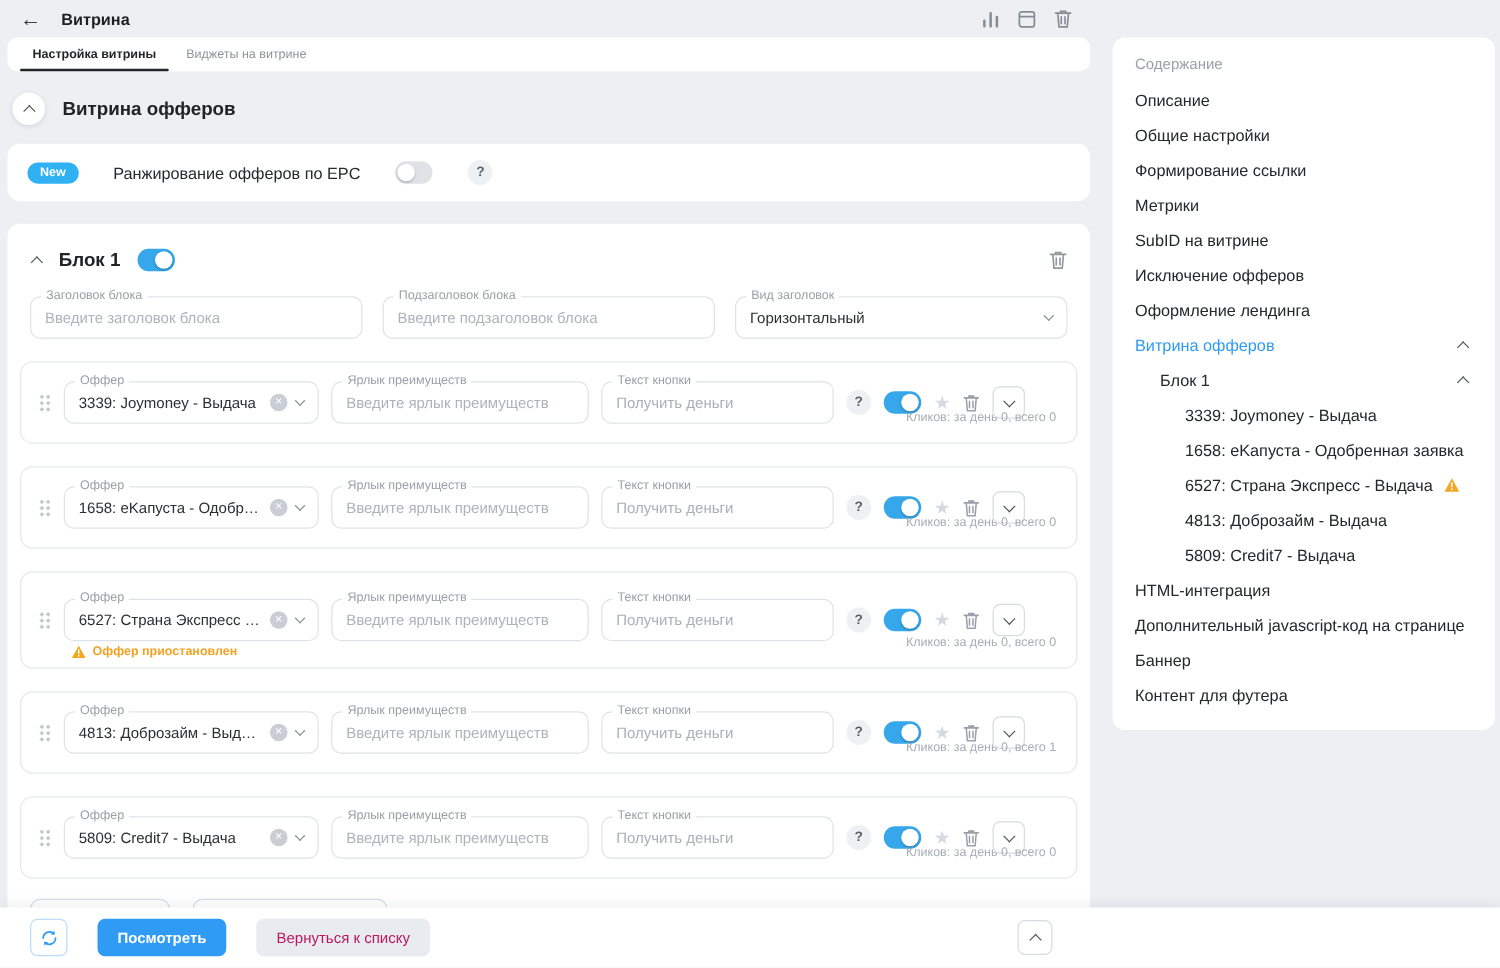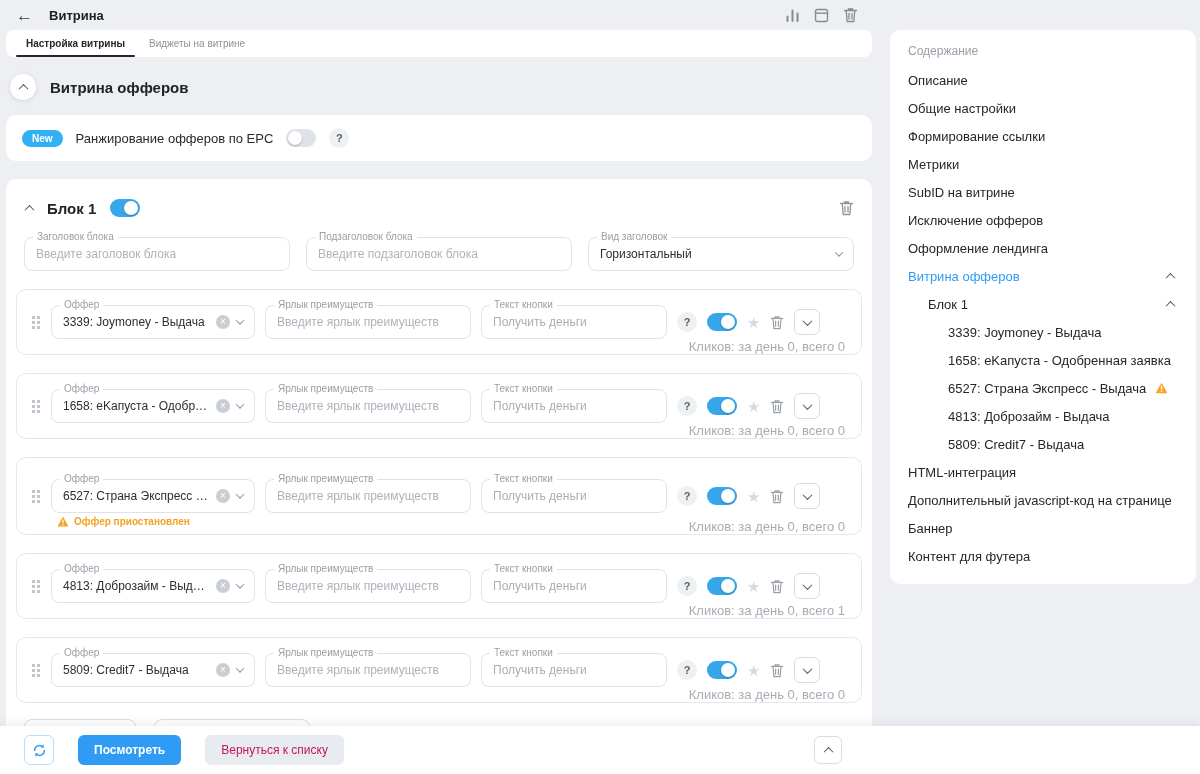--- a/index.html
+++ b/index.html
@@ -17,21 +17,21 @@
   .tabs{background:#fff;border-radius:8px;height:27px;display:flex;align-items:stretch;padding:0 8px}
   .tab{font-size:10px;display:flex;align-items:center;padding:0 12px;color:#8d939b;position:relative;cursor:pointer;white-space:nowrap}
   .tab.active{color:#23262a;font-weight:700}
   .tab.active:after{content:"";position:absolute;left:2px;right:2px;bottom:0;height:2px;background:#23262a;border-radius:2px}
 
   .section-head{display:flex;align-items:center;gap:14px;margin:16px 0 0 4px;height:28px}
   .circle-btn{width:26px;height:26px;border-radius:50%;background:#fff;box-shadow:0 1px 4px rgba(30,40,60,.14);display:flex;align-items:center;justify-content:center;cursor:pointer;flex:none}
   .section-title{font-size:15px;font-weight:700;color:#202327}
 
   .card{background:#fff;border-radius:10px}
-  .epc-card{margin-top:14px;height:46px;display:flex;align-items:center;padding:0 16px;gap:13px}
+  .epc-card{margin-top:14px;height:46px;display:flex;align-items:center;padding:0 16px;gap:28px}
   .badge-new{background:#2fb1f3;color:#fff;font-size:10px;font-weight:700;padding:3px 10px;border-radius:10px;flex:none}
   .epc-label{font-size:13px;color:#26292e}
 
   
   .toggle{width:30px;height:18px;border-radius:9px;background:#dfe3e8;position:relative;flex:none;cursor:pointer;display:inline-block}
   .toggle .knob{position:absolute;top:2px;left:2px;width:14px;height:14px;border-radius:50%;background:#fff;box-shadow:0 1px 2px rgba(0,0,0,.25)}
   .toggle.on{background:#35a7ea}
   .toggle.on .knob{left:auto;right:2px}
 
   .help{width:20px;height:20px;border-radius:50%;background:#eef1f4;color:#5b6065;font-size:11px;font-weight:700;display:flex;align-items:center;justify-content:center;flex:none;cursor:pointer}
@@ -61,21 +61,21 @@
   
   .offer-row{border:1px solid #e4e8ed;border-radius:10px;margin:18px 10px 0;height:66px;position:relative;display:flex;align-items:center;gap:10px;padding:0 14px}
   .offer-row.warn{height:78px}
   .drag{width:10px;height:15px;flex:none;cursor:grab;background-image:radial-gradient(#bfc5cc 1.5px,transparent 1.6px);background-size:5px 5px}
   .offer-field{width:204px;flex:none}
   .perks-field{width:206px;flex:none}
   .btntext-field{width:186px;flex:none}
   .star{font-size:15px;color:#d6dae0;flex:none;cursor:pointer;line-height:1}
   .trash-sm{flex:none;cursor:pointer;display:flex}
   .expand-btn{width:26px;height:26px;border:1px solid #d8dce1;border-radius:6px;background:#fff;display:flex;align-items:center;justify-content:center;cursor:pointer;flex:none}
-  .clicks{position:absolute;right:16px;bottom:0;font-size:13px;color:#a7adb4}
+  .clicks{position:absolute;right:16px;bottom:14px;font-size:10px;color:#a7adb4}
   .row-warning{position:absolute;left:40px;bottom:7px;display:flex;align-items:center;gap:5px;font-size:10px;color:#f2a225;font-weight:600}
 
   .partial-row{display:flex;gap:18px;margin:16px 18px 0}
   .partial-btn{height:30px;border:1px solid #d9dde2;border-radius:8px;background:#fff;cursor:pointer}
   .partial-btn.a{width:112px}
   .partial-btn.b{width:156px}
 
   
   .footer{position:absolute;left:0;right:0;bottom:0;height:48px;background:#fff;box-shadow:0 -2px 10px rgba(30,40,60,.08);z-index:5;display:flex;align-items:center}
   .footer-inner{width:842px;display:flex;align-items:center;gap:24px;padding-left:24px}

